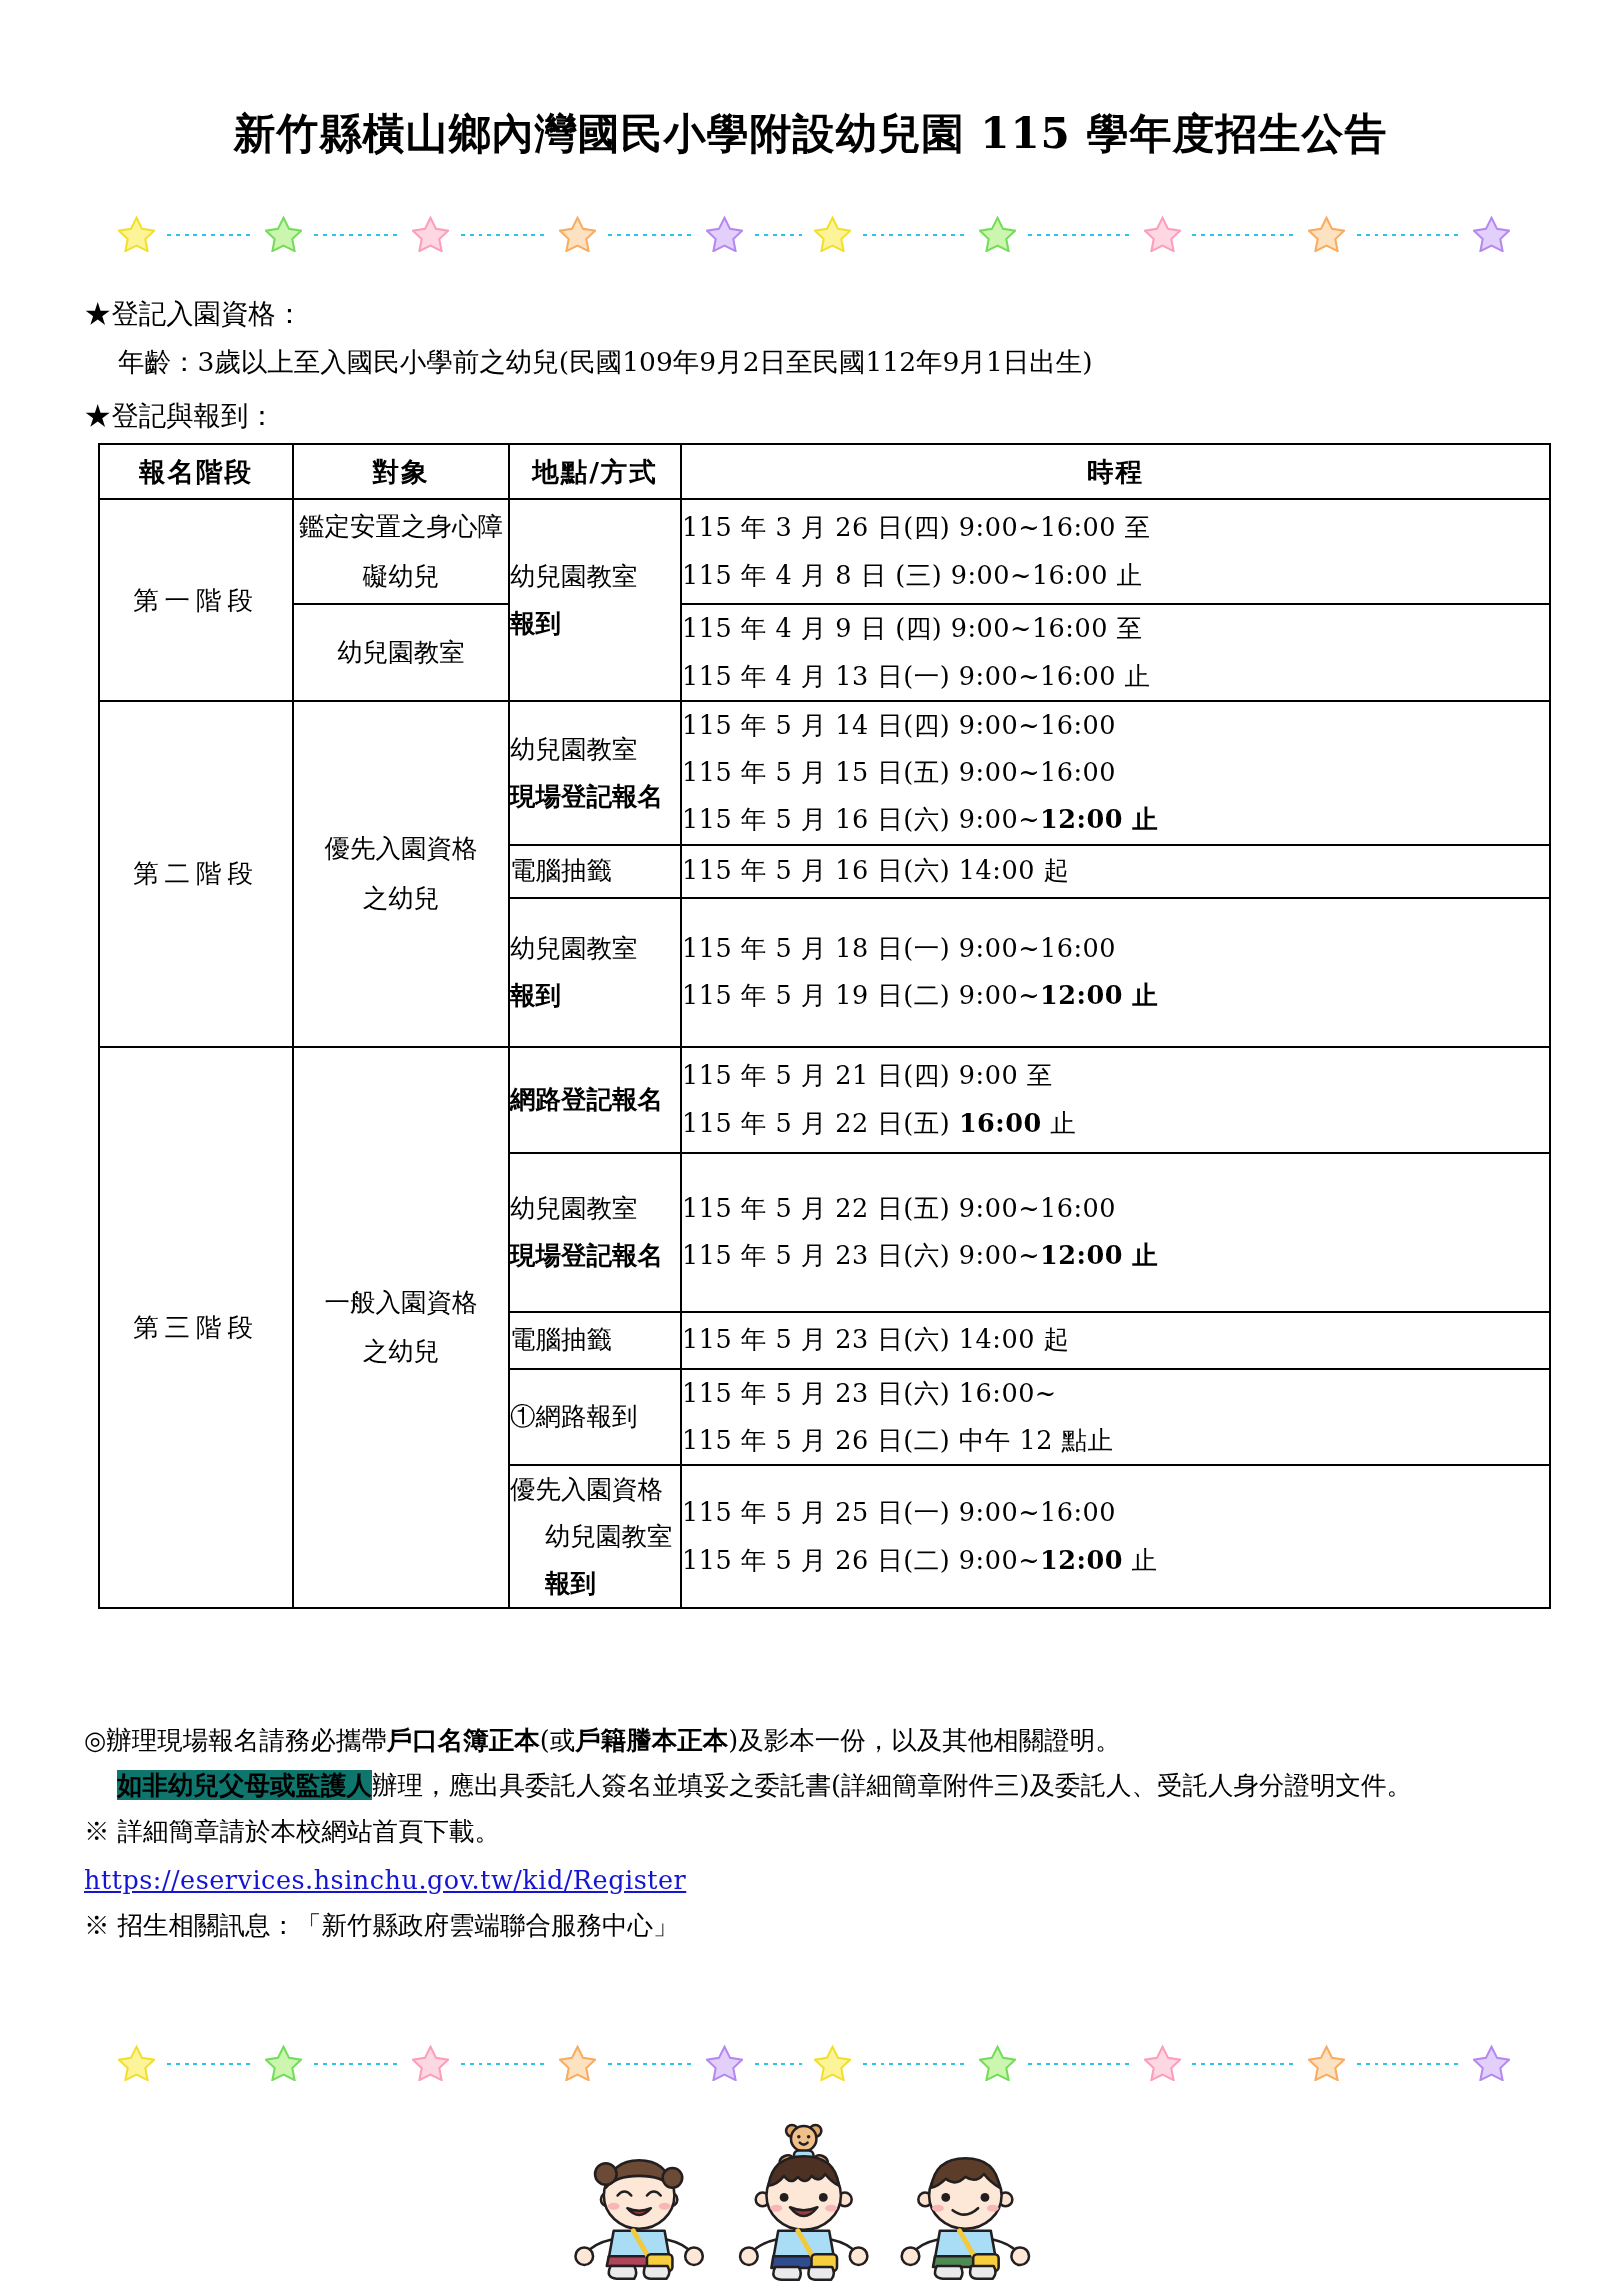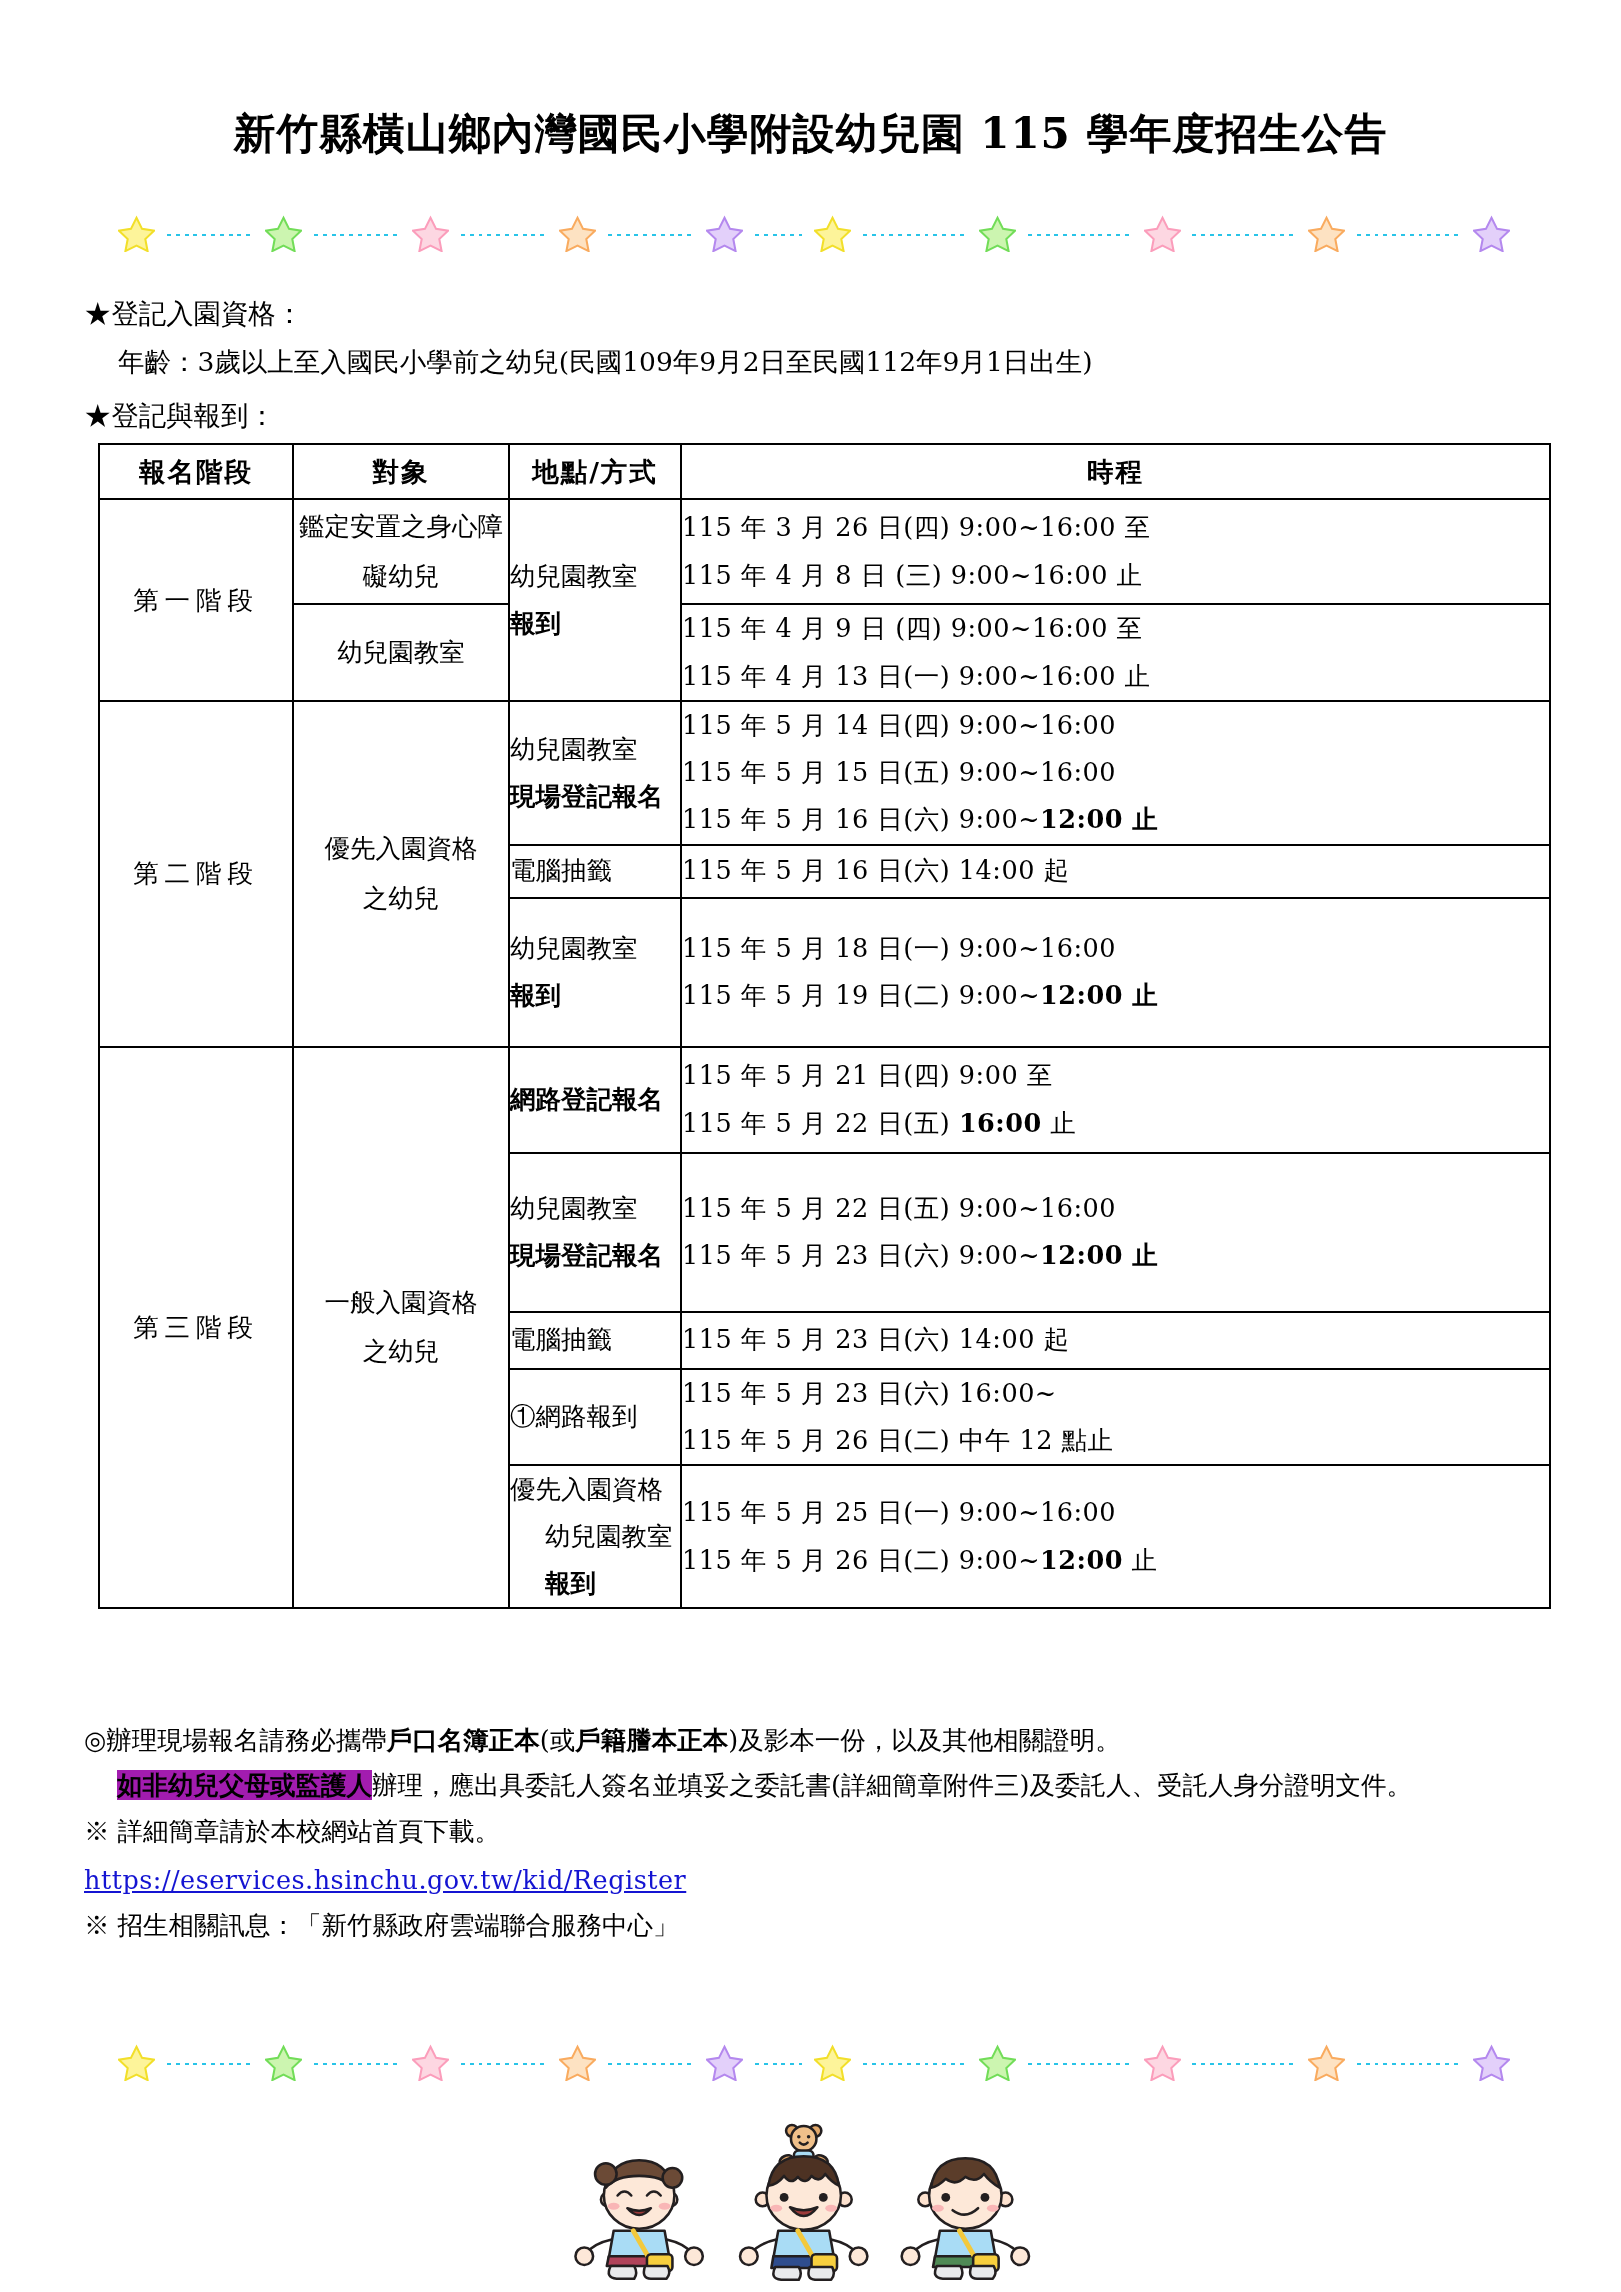--- a/index.html
+++ b/index.html
@@ -152,21 +152,21 @@
     top: 1718px;
     left: 84px;
     width: 1470px;
     font-family: "DejaVu Serif", "Liberation Serif", serif;
     font-size: 25.5px;
     line-height: 1.78;
   }
   .note-line { white-space: nowrap; }
   .note-wrap { white-space: normal; }
   .note-ind { padding-left: 33px; }
-  .hl { background: #a21caf; font-weight: bold; }
+  .hl { background: #0f766e; font-weight: bold; }
   .lnk {
     color: #1414d2;
     text-decoration: underline;
     font-family: "DejaVu Serif", "Liberation Serif", serif;
     letter-spacing: 0.5px;
   }
   .link-line { margin-top: 3.9px; }
 
   
   .kids {

